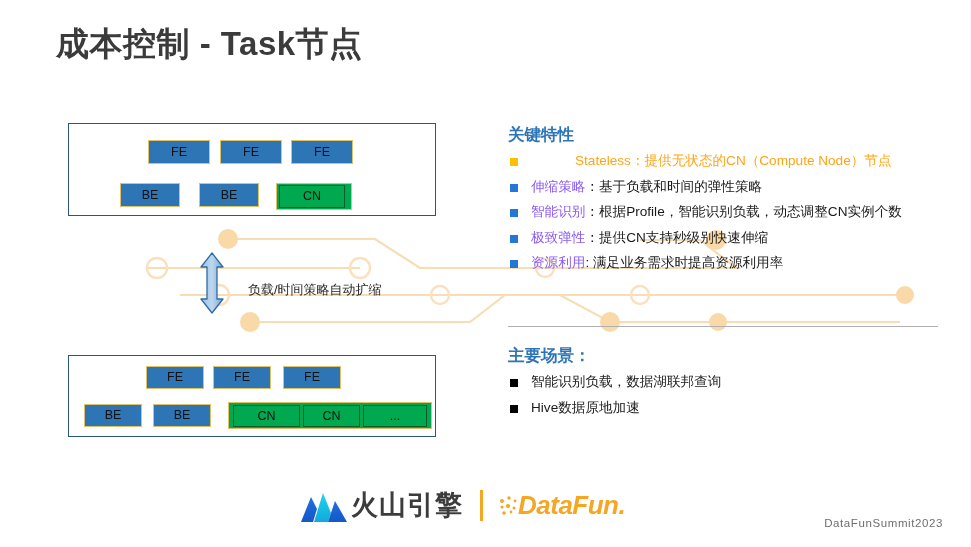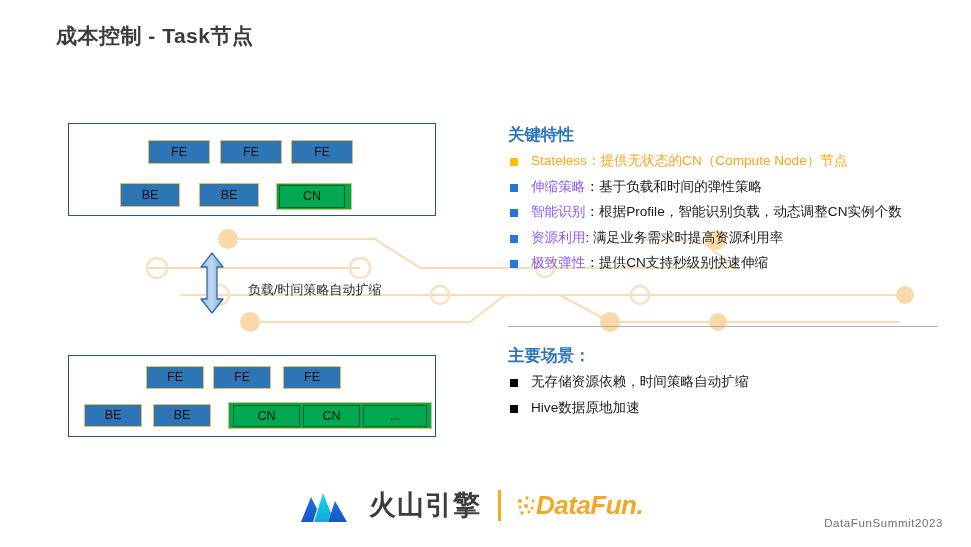--- a/index.html
+++ b/index.html
@@ -22,21 +22,21 @@
     left: 0; top: 0;
     width: 971px; height: 547px;
     pointer-events: none;
   }
 
   
   #page-title {
     position: absolute;
     left: 56px;
     top: 22px;
-    font-size: 21px;
+    font-size: 33px;
     font-weight: bold;
     letter-spacing: 0.5px;
     color: #3b3b3b;
     white-space: nowrap;
   }
 
   
   .arch-box {
     position: absolute;
     border: 1.5px solid #2a5580;
@@ -135,21 +135,21 @@
     position: absolute;
     left: 2px;
     top: 7px;
     width: 8px;
     height: 8px;
   }
   li.accent .bullet-sq { background: #FFC000; }
   li.normal .bullet-sq { background: #2477D4; }
   li.plain  .bullet-sq { background: #000000; }
 
-  .lbl-accent { color: #FFA414; }
+  .lbl-accent { color: #FFA414; margin-left: 44px; }
   .lbl-blue   { color: #8b5cf6; }
   .txt-accent { color: #FFA414; }
   .txt-dark   { color: #1a1a1a; }
 
   #features-divider {
     position: absolute;
     left: 508px;
     top: 326px;
     width: 430px;
     height: 1px;
@@ -176,21 +176,21 @@
     top: 3px;
     display: flex;
     align-items: center;
     height: 46px;
   }
   #brand-name {
     font-size: 27px;
     font-weight: bold;
     color: #3c3c3c;
     letter-spacing: 1px;
-    margin-left: 18px;
+    margin-left: 0;
   }
   #brand-divider {
     width: 3px;
     height: 31px;
     background: #F5A623;
     margin: 0 15px 0 17px;
   }
   #datafun-name {
     font-size: 26px;
     font-weight: bold;
@@ -290,37 +290,37 @@
     <li class="normal">
       <span class="bullet-sq"></span>
       <span class="lbl-blue">伸缩策略</span><span class="txt-dark">：</span><span class="txt-dark">基于负载和时间的弹性策略</span>
     </li>
     <li class="normal">
       <span class="bullet-sq"></span>
       <span class="lbl-blue">智能识别</span><span class="txt-dark">：</span><span class="txt-dark">根据Profile，智能识别负载，动态调整CN实例个数</span>
     </li>
     <li class="normal">
       <span class="bullet-sq"></span>
+      <span class="lbl-blue">极致弹性</span><span class="txt-dark">：</span><span class="txt-dark">提供CN支持秒级别快速伸缩</span>
+    </li>
+    <li class="normal">
+      <span class="bullet-sq"></span>
       <span class="lbl-blue">资源利用</span><span class="txt-dark">: </span><span class="txt-dark">满足业务需求时提高资源利用率</span>
-    </li>
-    <li class="normal">
-      <span class="bullet-sq"></span>
-      <span class="lbl-blue">极致弹性</span><span class="txt-dark">：</span><span class="txt-dark">提供CN支持秒级别快速伸缩</span>
     </li>
   </ul>
 </div>
 
 <div id="features-divider"></div>
 
 <div id="scenarios-block">
   <div class="section-heading">主要场景：</div>
   <ul class="feature-list">
     <li class="plain">
       <span class="bullet-sq"></span>
-      <span class="txt-dark">无存储资源依赖，时间策略自动扩缩</span>
+      <span class="txt-dark">智能识别负载，数据湖联邦查询</span>
     </li>
     <li class="plain">
       <span class="bullet-sq"></span>
       <span class="txt-dark">Hive数据原地加速</span>
     </li>
   </ul>
 </div>
 
 <div id="footer">
   <div id="brand-group">

